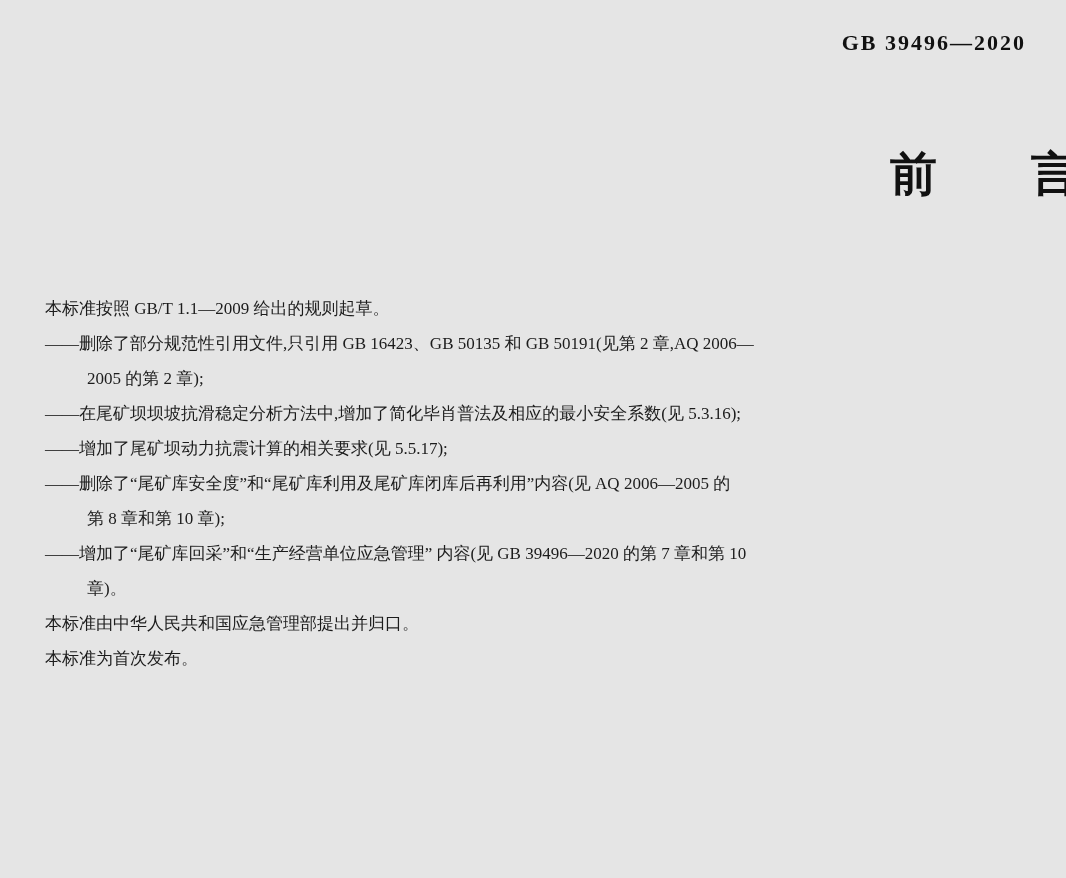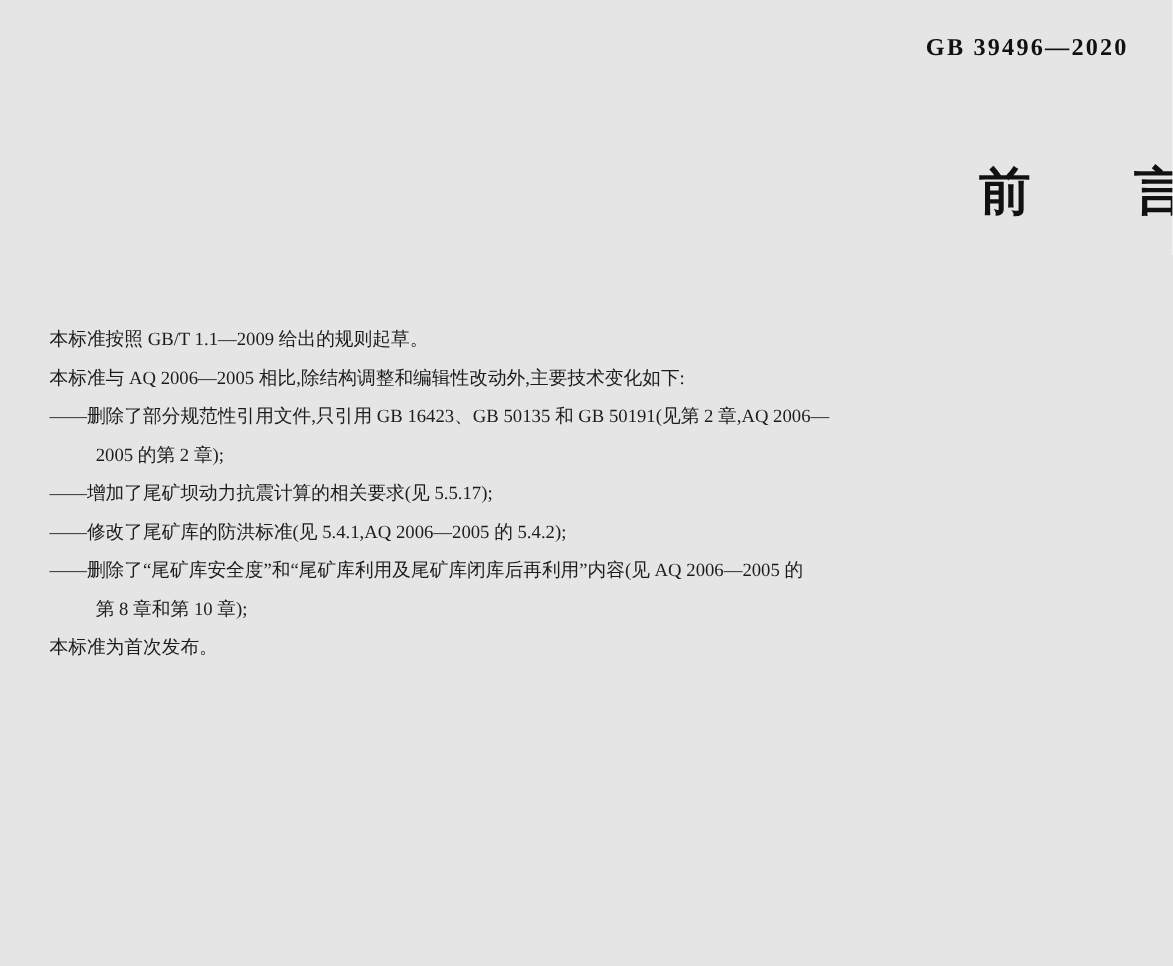--- a/index.html
+++ b/index.html
@@ -64,22 +64,24 @@
 <body>
 
 <div class="page">
   <div class="doc-number">GB 39496—2020</div>
 
   <h1 class="doc-title">前　　言</h1>
 
   <div class="foreword-body">
 
   <p class="para">本标准按照 GB/T 1.1—2009 给出的规则起草。</p>
-      <p class="para">本标准与 AQ 2006—2005 相比,除结构调整和编辑性改动外,主要技术变化如下:</p>
       <p class="para item">——删除了部分规范性引用文件,只引用 GB 16423、GB 50135 和 GB 50191(见第 2 章,AQ 2006—
 2005 的第 2 章);</p>
+      <p class="para item">——在尾矿坝坝坡抗滑稳定分析方法中,增加了简化毕肖普法及相应的最小安全系数(见 5.3.16);</p>
       <p class="para item">——增加了尾矿坝动力抗震计算的相关要求(见 5.5.17);</p>
-      <p class="para item">——修改了尾矿库的防洪标准(见 5.4.1,AQ 2006—2005 的 5.4.2);</p>
       <p class="para item">——删除了“尾矿库安全度”和“尾矿库利用及尾矿库闭库后再利用”内容(见 AQ 2006—2005 的
 第 8 章和第 10 章);</p>
+      <p class="para item">——增加了“尾矿库回采”和“生产经营单位应急管理” 内容(见 GB 39496—2020 的第 7 章和第 10
+章)。</p>
+      <p class="para">本标准由中华人民共和国应急管理部提出并归口。</p>
       <p class="para">本标准为首次发布。</p>
     </div>
 </div>
 
 </body></html>

